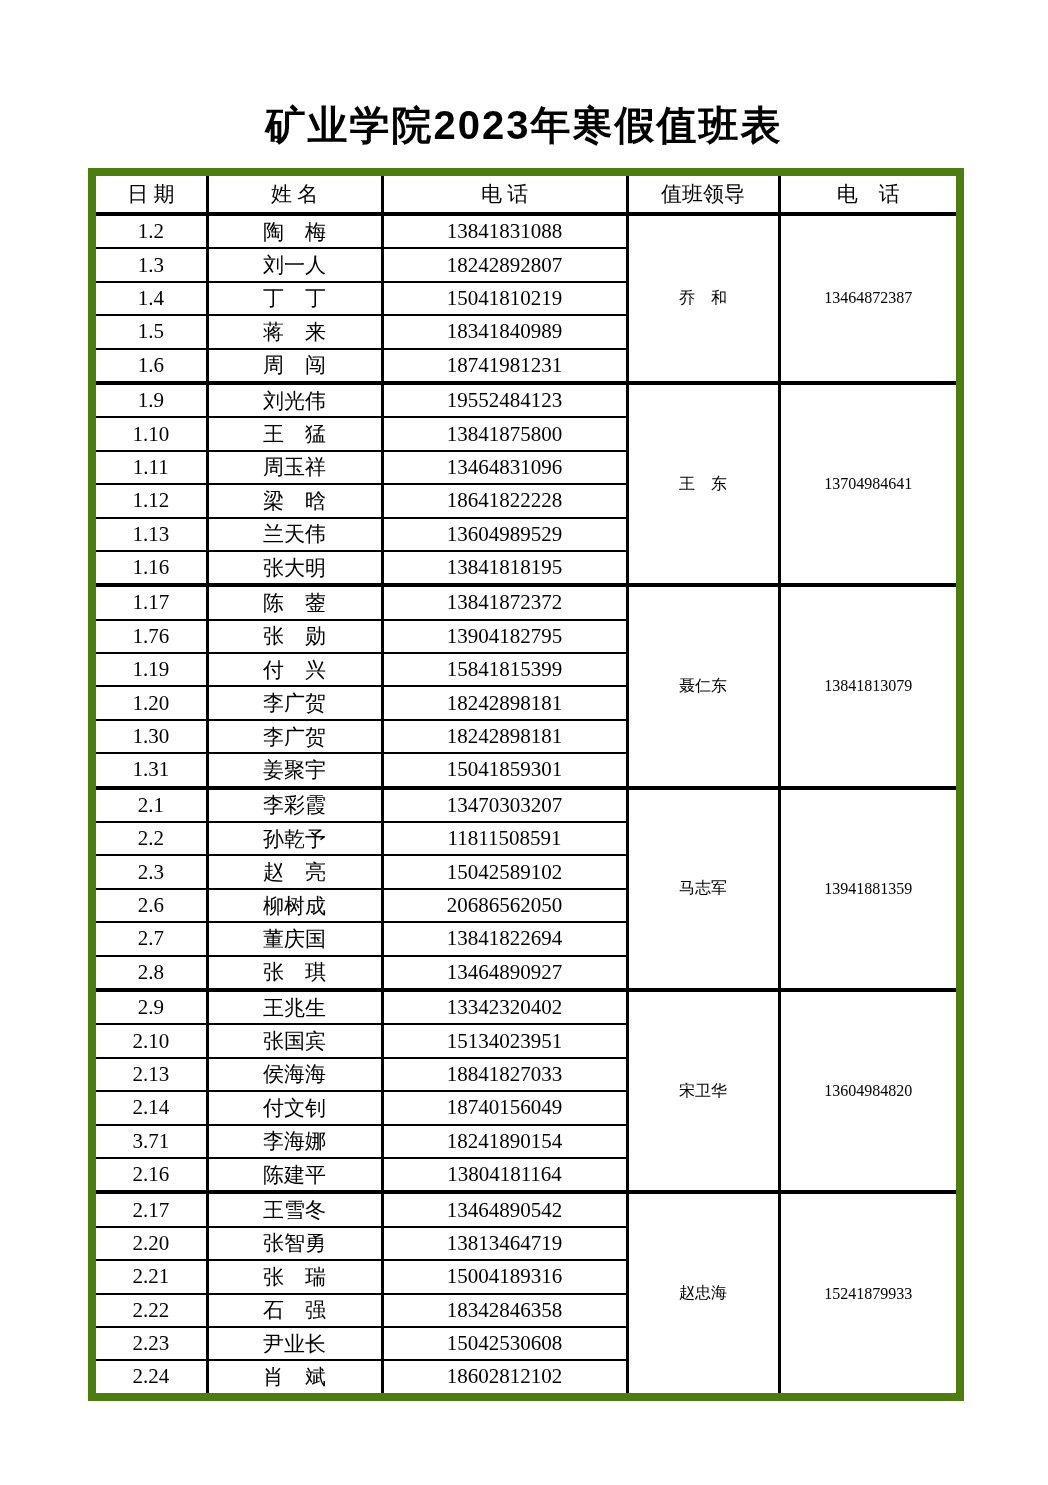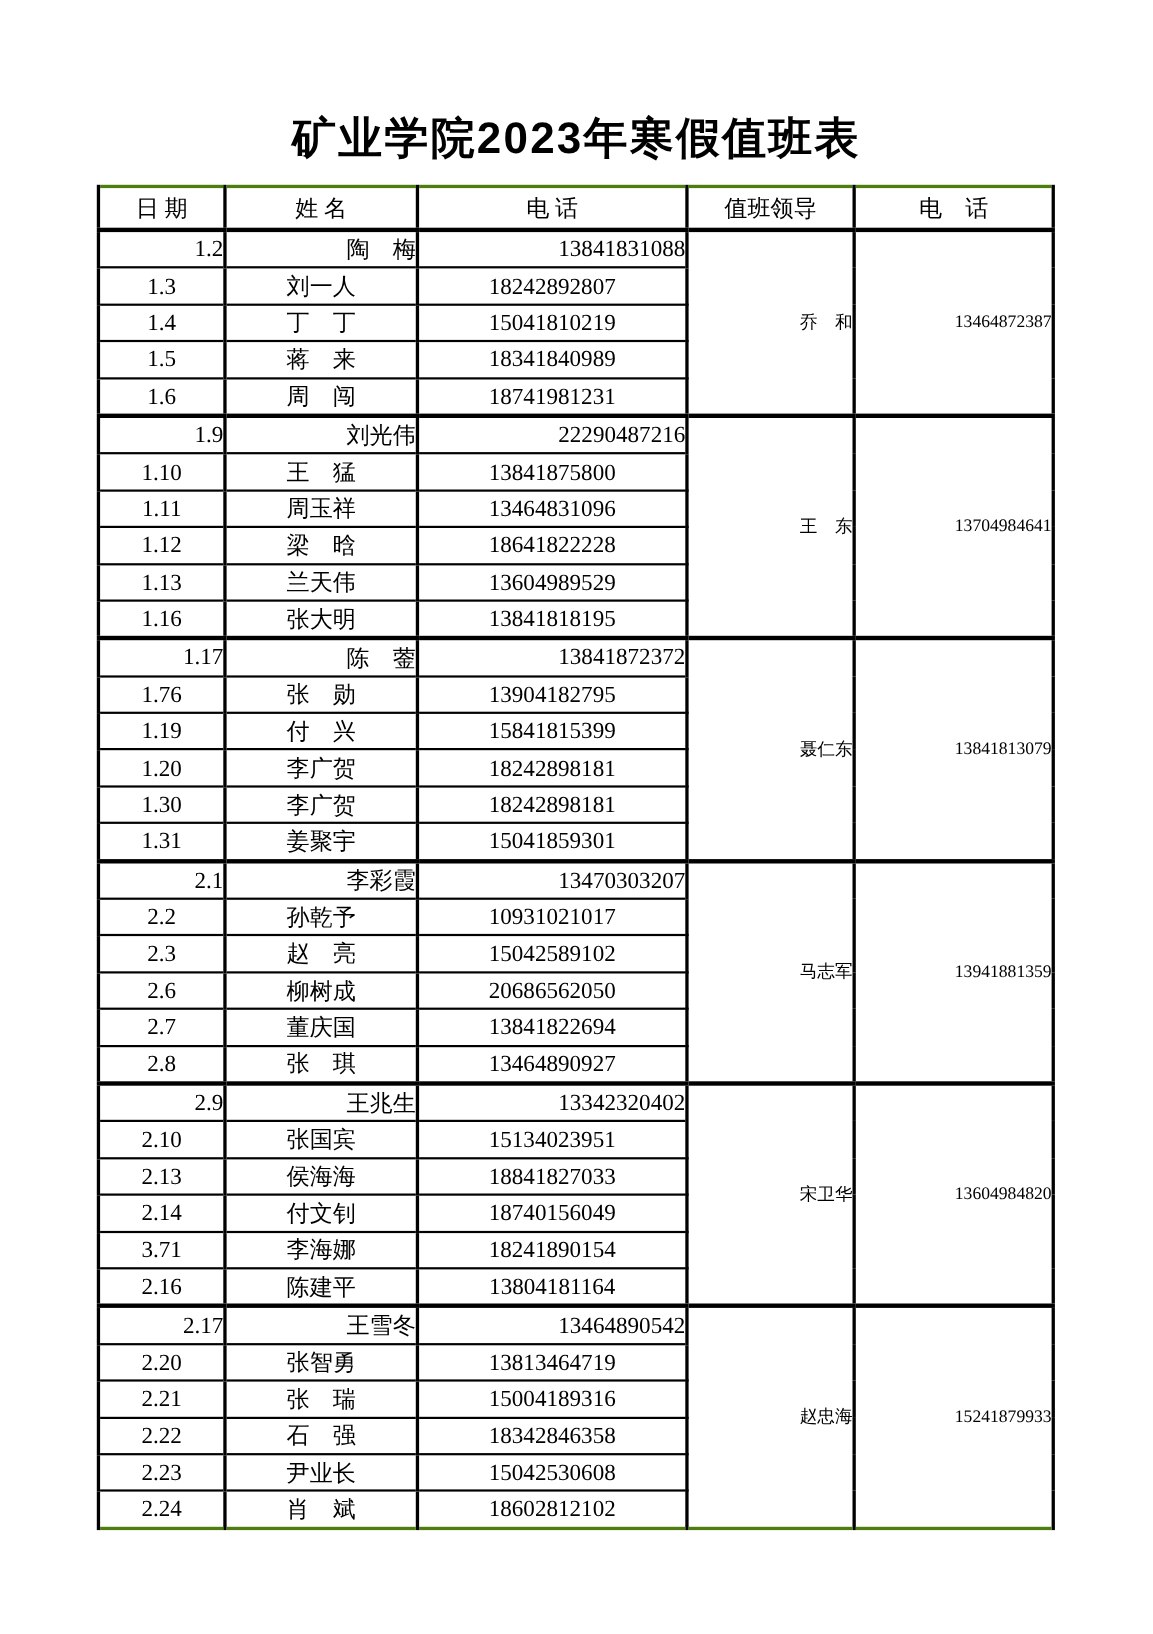--- a/index.html
+++ b/index.html
@@ -29,21 +29,21 @@
     letter-spacing: 2px;
     color: #000000;
   }
   table.duty-table {
     position: absolute;
     left: 88px;
     top: 168px;
     width: 868px;
     border-collapse: collapse;
     table-layout: fixed;
-    border: 3px solid #4d7c0f;
+    border: 8px solid #4d7c0f;
   }
   .duty-table th,
   .duty-table td {
     border: 2px solid #000000;
     border-left-width: 3px;
     border-right-width: 3px;
     text-align: center;
     vertical-align: middle;
     padding: 0;
     font-size: 21px;
@@ -55,21 +55,20 @@
   .duty-table thead th {
     height: 36px;
     border-bottom-width: 4px;
     font-size: 21px;
   }
   .duty-table td {
     height: 31.4px;
   }
   .duty-table tr.group-start td {
     border-top-width: 4px;
-    text-align: right;
   }
   .duty-table td.leader-cell {
     font-size: 16px;
   }
   .col-date   { width: 115px; }
   .col-name   { width: 175px; }
   .col-phone  { width: 245px; }
   .col-leader { width: 152px; }
   .col-lphone { width: 181px; }
 </style>
@@ -124,21 +123,21 @@
         <tr>
           <td>1.6</td>
           <td>周　闯</td>
           <td>18741981231</td>
         </tr>
       </tbody>
       <tbody>
         <tr class="group-start">
           <td>1.9</td>
           <td>刘光伟</td>
-          <td>22290487216</td>
+          <td>19552484123</td>
           <td rowspan="6" class="leader-cell">王　东</td>
           <td rowspan="6" class="leader-cell">13704984641</td>
         </tr>
         <tr>
           <td>1.10</td>
           <td>王　猛</td>
           <td>13841875800</td>
         </tr>
         <tr>
           <td>1.11</td>
@@ -199,21 +198,21 @@
         <tr class="group-start">
           <td>2.1</td>
           <td>李彩霞</td>
           <td>13470303207</td>
           <td rowspan="6" class="leader-cell">马志军</td>
           <td rowspan="6" class="leader-cell">13941881359</td>
         </tr>
         <tr>
           <td>2.2</td>
           <td>孙乾予</td>
-          <td>10931021017</td>
+          <td>11811508591</td>
         </tr>
         <tr>
           <td>2.3</td>
           <td>赵　亮</td>
           <td>15042589102</td>
         </tr>
         <tr>
           <td>2.6</td>
           <td>柳树成</td>
           <td>20686562050</td>

